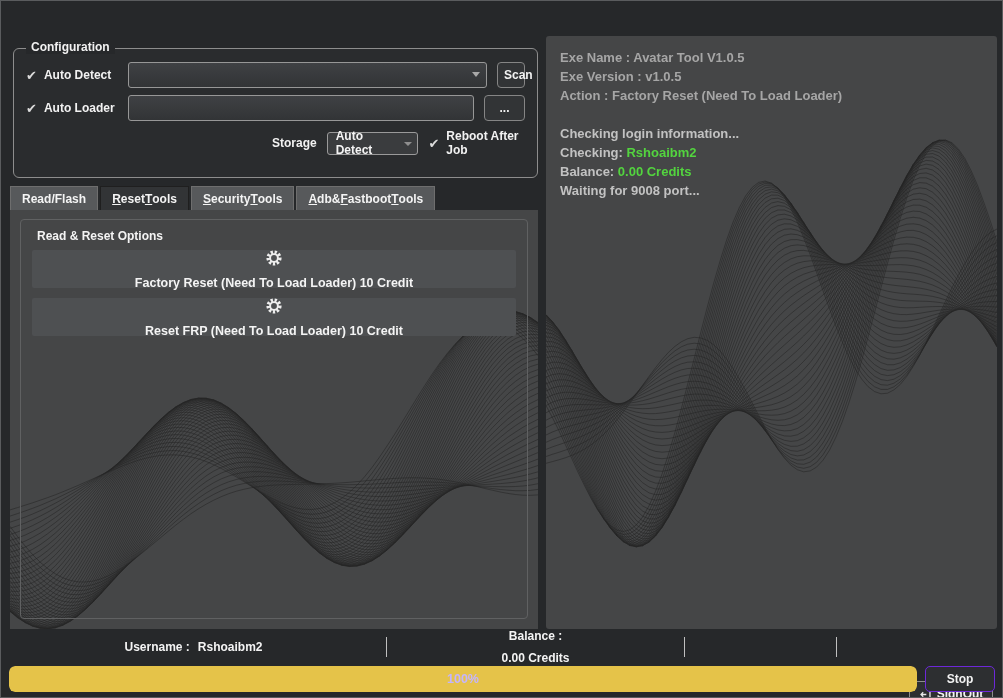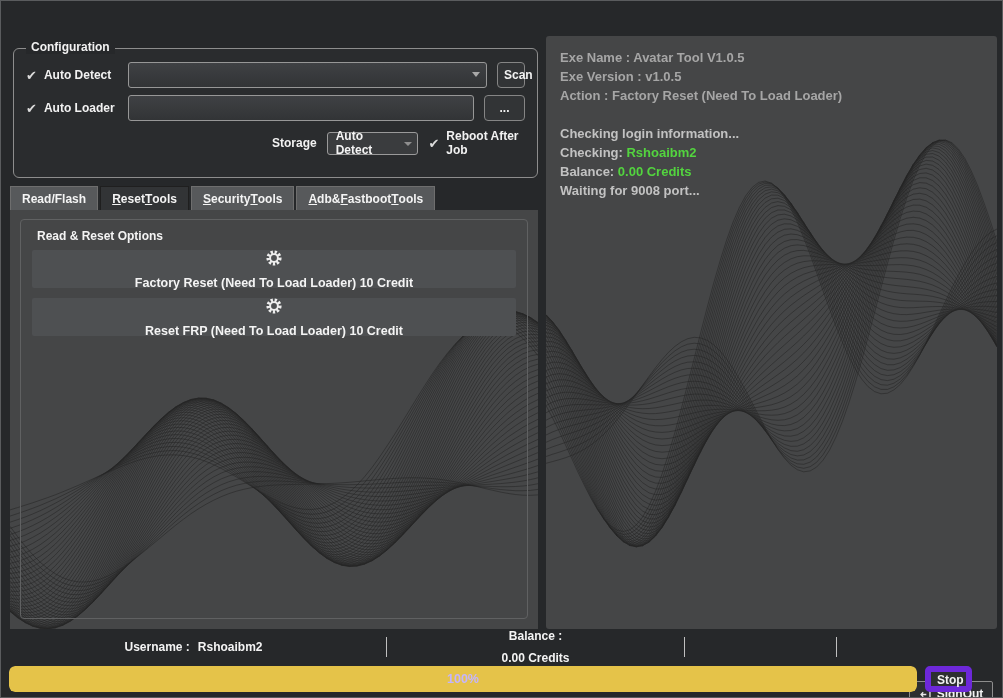--- a/index.html
+++ b/index.html
@@ -70,22 +70,22 @@
   .sb-sep{width:1px;height:20px;background:#c0c0c0;flex:0 0 auto;}
   .signout-btn{position:absolute;right:9px;top:0;width:84px;height:26px;background:#2d2f31;
     border:1px solid #8d8d8d;border-radius:2px;color:#f2f2f2;font-size:12px;font-weight:700;
     font-family:"Liberation Sans",sans-serif;display:flex;align-items:center;justify-content:center;gap:5px;margin-top:48px;}
   
   .progress{position:absolute;left:8px;top:665px;width:908px;height:26px;background:#3a3a35;
     border-radius:6px;overflow:hidden;}
   .progress-fill{position:absolute;left:0;top:0;bottom:0;background:#e5c349;border-radius:6px;}
   .progress-label{position:absolute;inset:0;display:flex;align-items:center;justify-content:center;
     color:#c4b5fd;font-size:12.5px;}
-  .stop-btn{position:absolute;left:924px;top:665px;width:47px;height:26px;background:#2d2f31;
-    border:6px solid #6d28d9;border-radius:5px;color:#f2f2f2;font-size:12px;font-weight:700;
+  .stop-btn{position:absolute;left:924px;top:665px;width:70px;height:26px;background:#2d2f31;
+    border:1px solid #6d28d9;border-radius:5px;color:#f2f2f2;font-size:12px;font-weight:700;
     font-family:"Liberation Sans",sans-serif;}
 </style>
 </head>
 <body>
 
 <div class="window">
 
 
   <div class="config">
     <span class="config-legend">Configuration</span>

